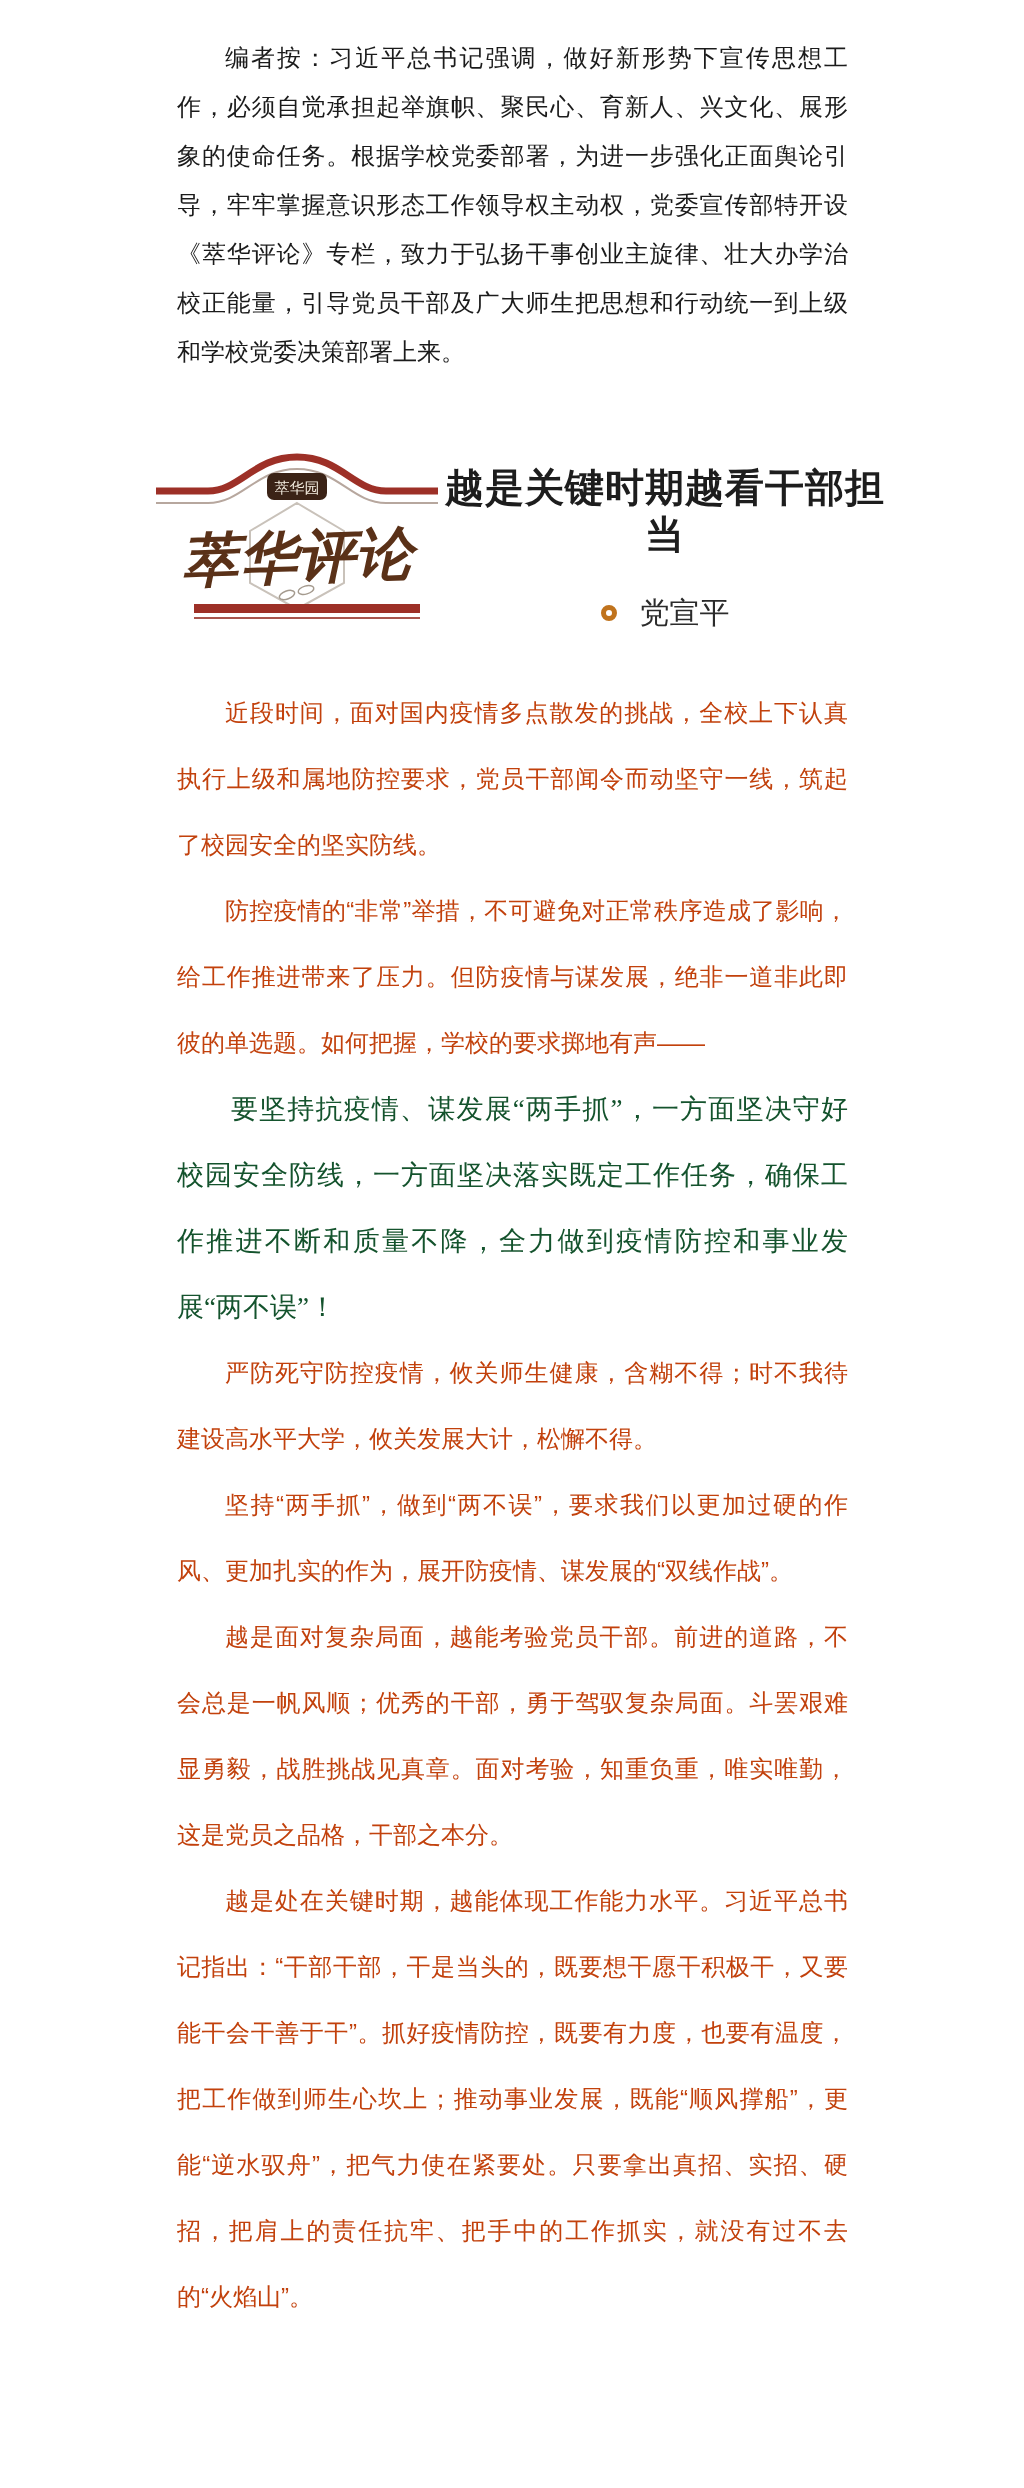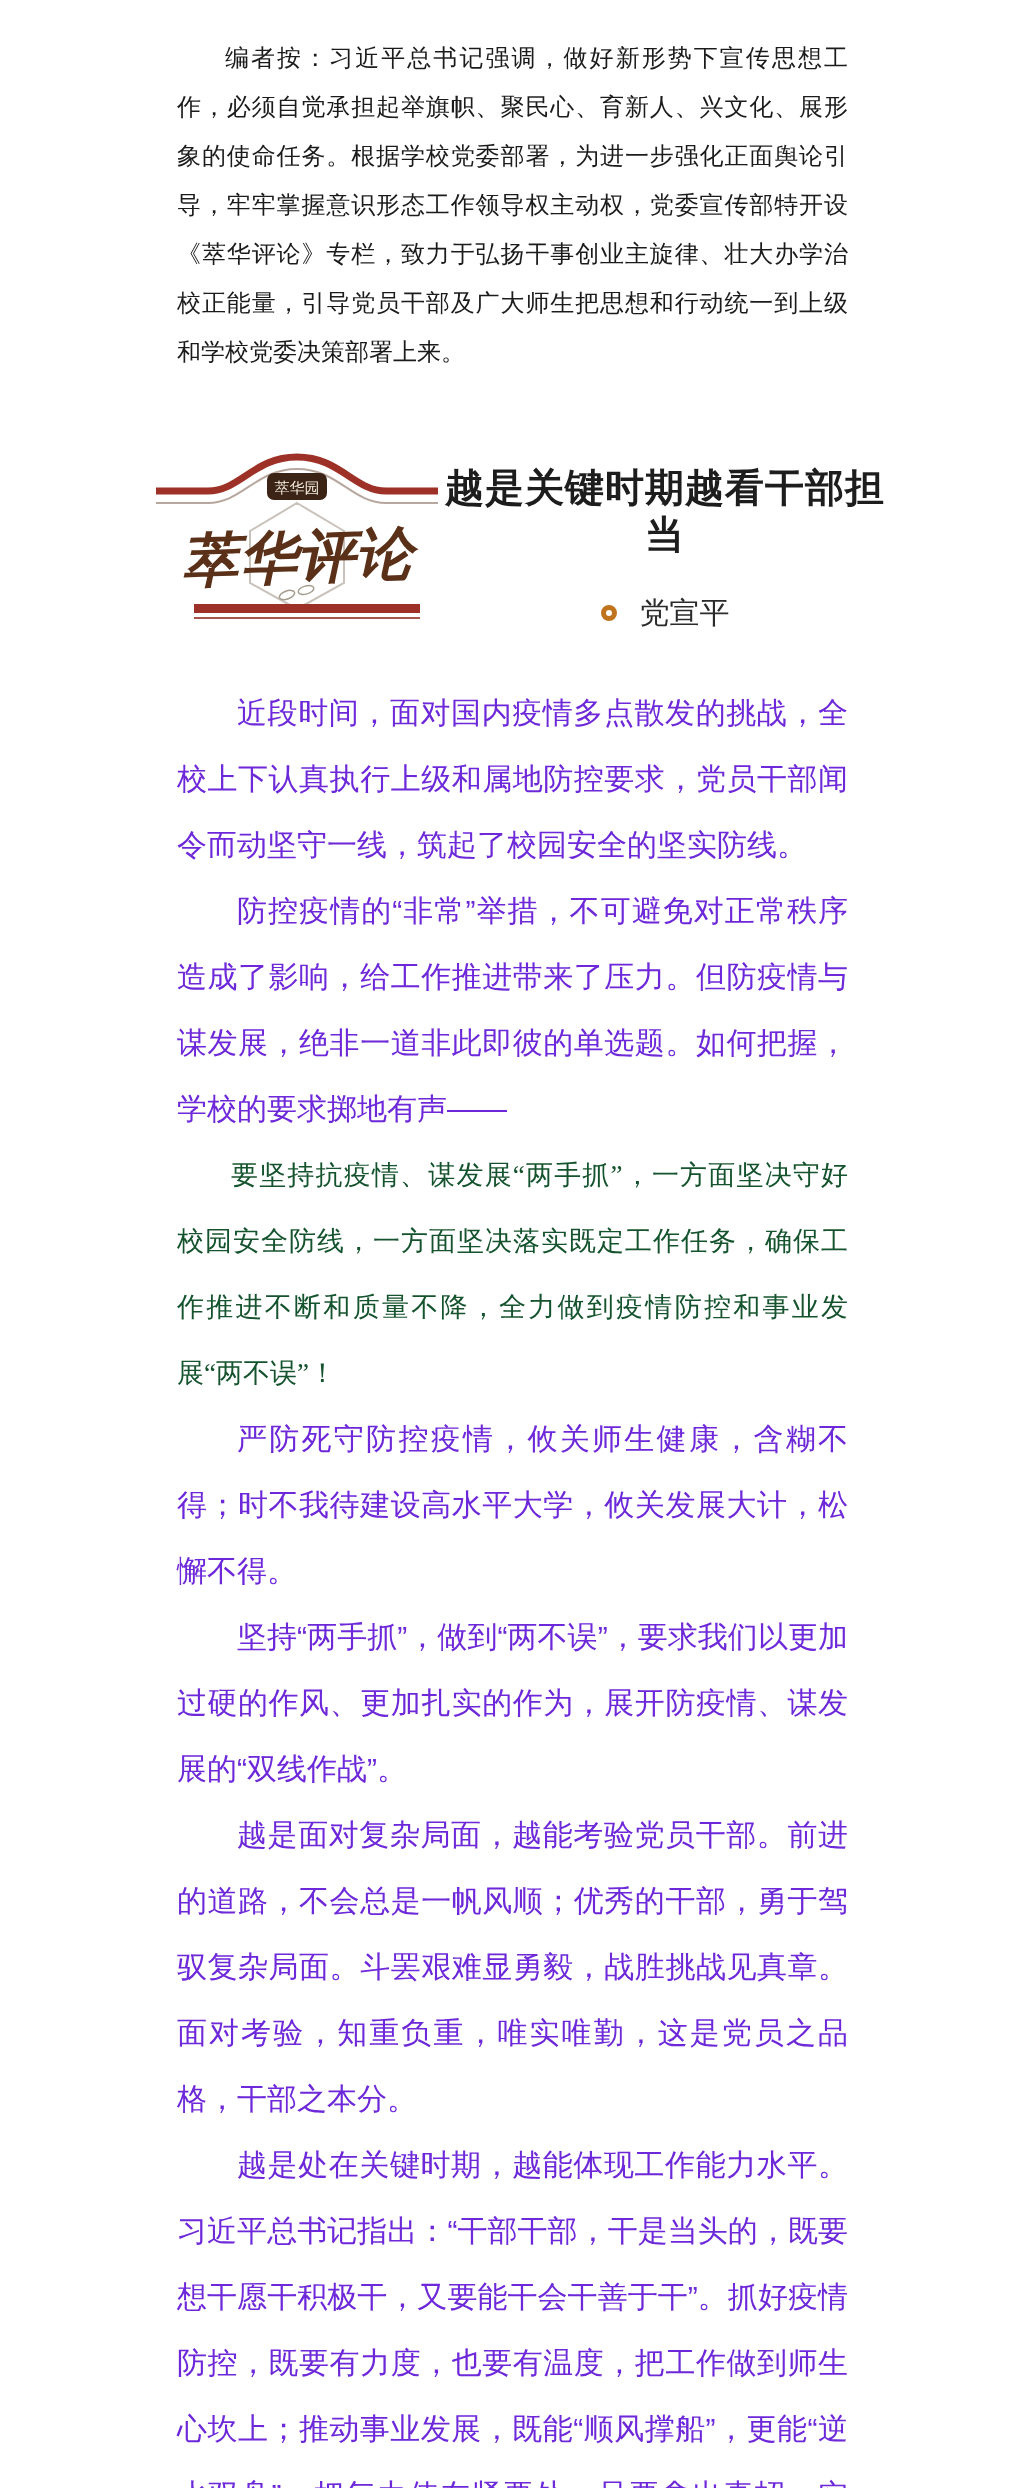--- a/index.html
+++ b/index.html
@@ -60,25 +60,25 @@
     border: 5px solid #c0731d;
     border-radius: 50%;
     display: inline-block;
   }
   
   .article-body {
     margin-top: 46px;
     padding: 0 84px 0 85px;
   }
   .article-body p {
-    font-size: 30px;
+    font-size: 24px;
     line-height: 66px;
     text-indent: 2em;
     text-align: justify;
-    color: #6d28d9;
+    color: #c2410c;
   }
   .article-body p.kai {
     font-family: "Liberation Serif", serif;
     font-size: 27px;
     color: #14532d;
   }
   
   .credits {
     margin-top: 155px;
     padding-left: 81px;

